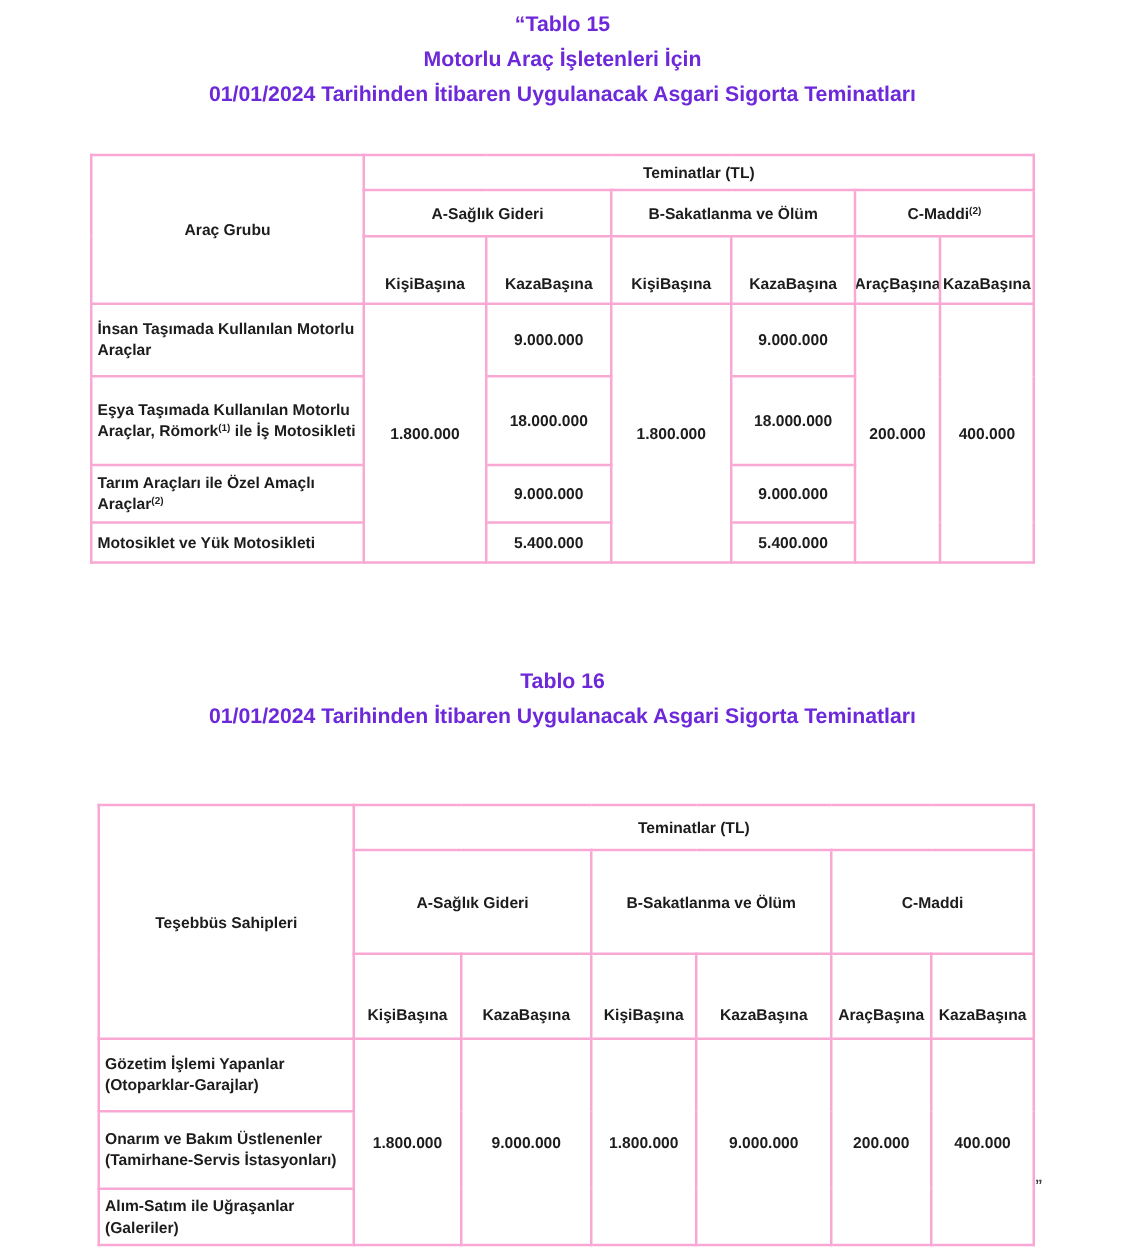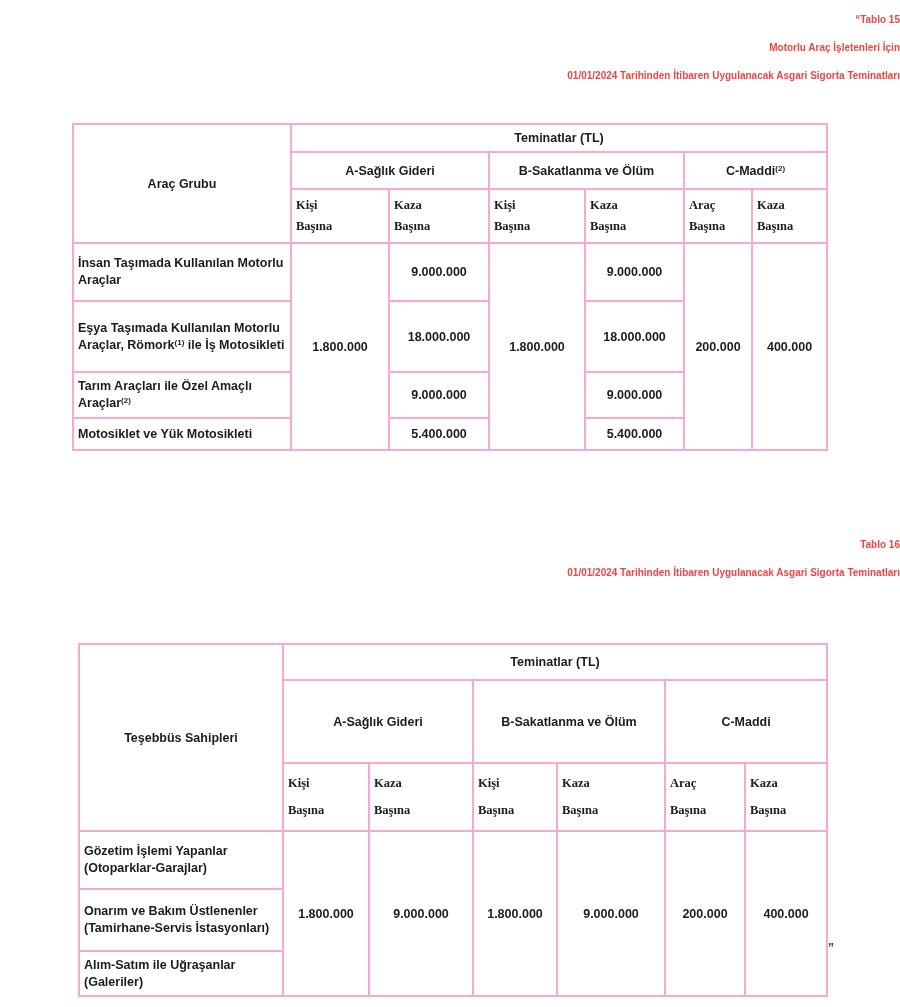--- a/index.html
+++ b/index.html
@@ -7,38 +7,38 @@
     width:900px;height:1007px;background:#ffffff;
     font-family:"Liberation Sans","DejaVu Sans",sans-serif;
     color:#1a1a1a;position:relative;overflow:hidden;
   }
   .page{position:absolute;inset:0;background:#ffffff;}
 
   
   .title-block{position:absolute;left:0;width:900px;text-align:center;}
   .tb15{top:6px;}
   .tb16{top:531px;}
-  .title-line{font-size:10px;font-weight:bold;line-height:28px;color:#ef4444;text-align:right;}
+  .title-line{font-size:17px;font-weight:bold;line-height:28px;color:#6d28d9;}
 
   
   table.t{
     position:absolute;border-collapse:collapse;table-layout:fixed;
     font-size:12.5px;font-weight:bold;color:#1c1c1c;
   }
   table.t td{border:2px solid #f9a8d4;padding:4px;vertical-align:middle;overflow:hidden;}
   .t15{left:72px;top:123px;width:754px;}
   .t16{left:78px;top:643px;width:748px;}
 
   td.lbl{text-align:left;padding:1px 4px 2px 5px;line-height:17px;}
   td.num{text-align:center;}
   td.head{text-align:center;}
   sup.fn{font-size:8px;line-height:0;vertical-align:4px;letter-spacing:0;}
 
   
-  .sub2{display:flex;flex-direction:column;justify-content:center;align-items:flex-start;height:100%;font-family:Liberation Serif, serif;}
+  .sub2{display:flex;flex-direction:row;justify-content:center;align-items:flex-end;height:100%;}
   .t15 .sub2 span{line-height:21px;}
   .t16 .sub2 span{line-height:27px;}
 
   
   .t15 tr.h1 td{height:18px;}
   .t15 tr.h2 td{height:27px;}
   .t15 tr.h3 td{height:44px;}
   .t15 tr.r1 td{height:48px;}
   .t15 tr.r2 td{height:61px;}
   .t15 tr.r3 td{height:36px;}

